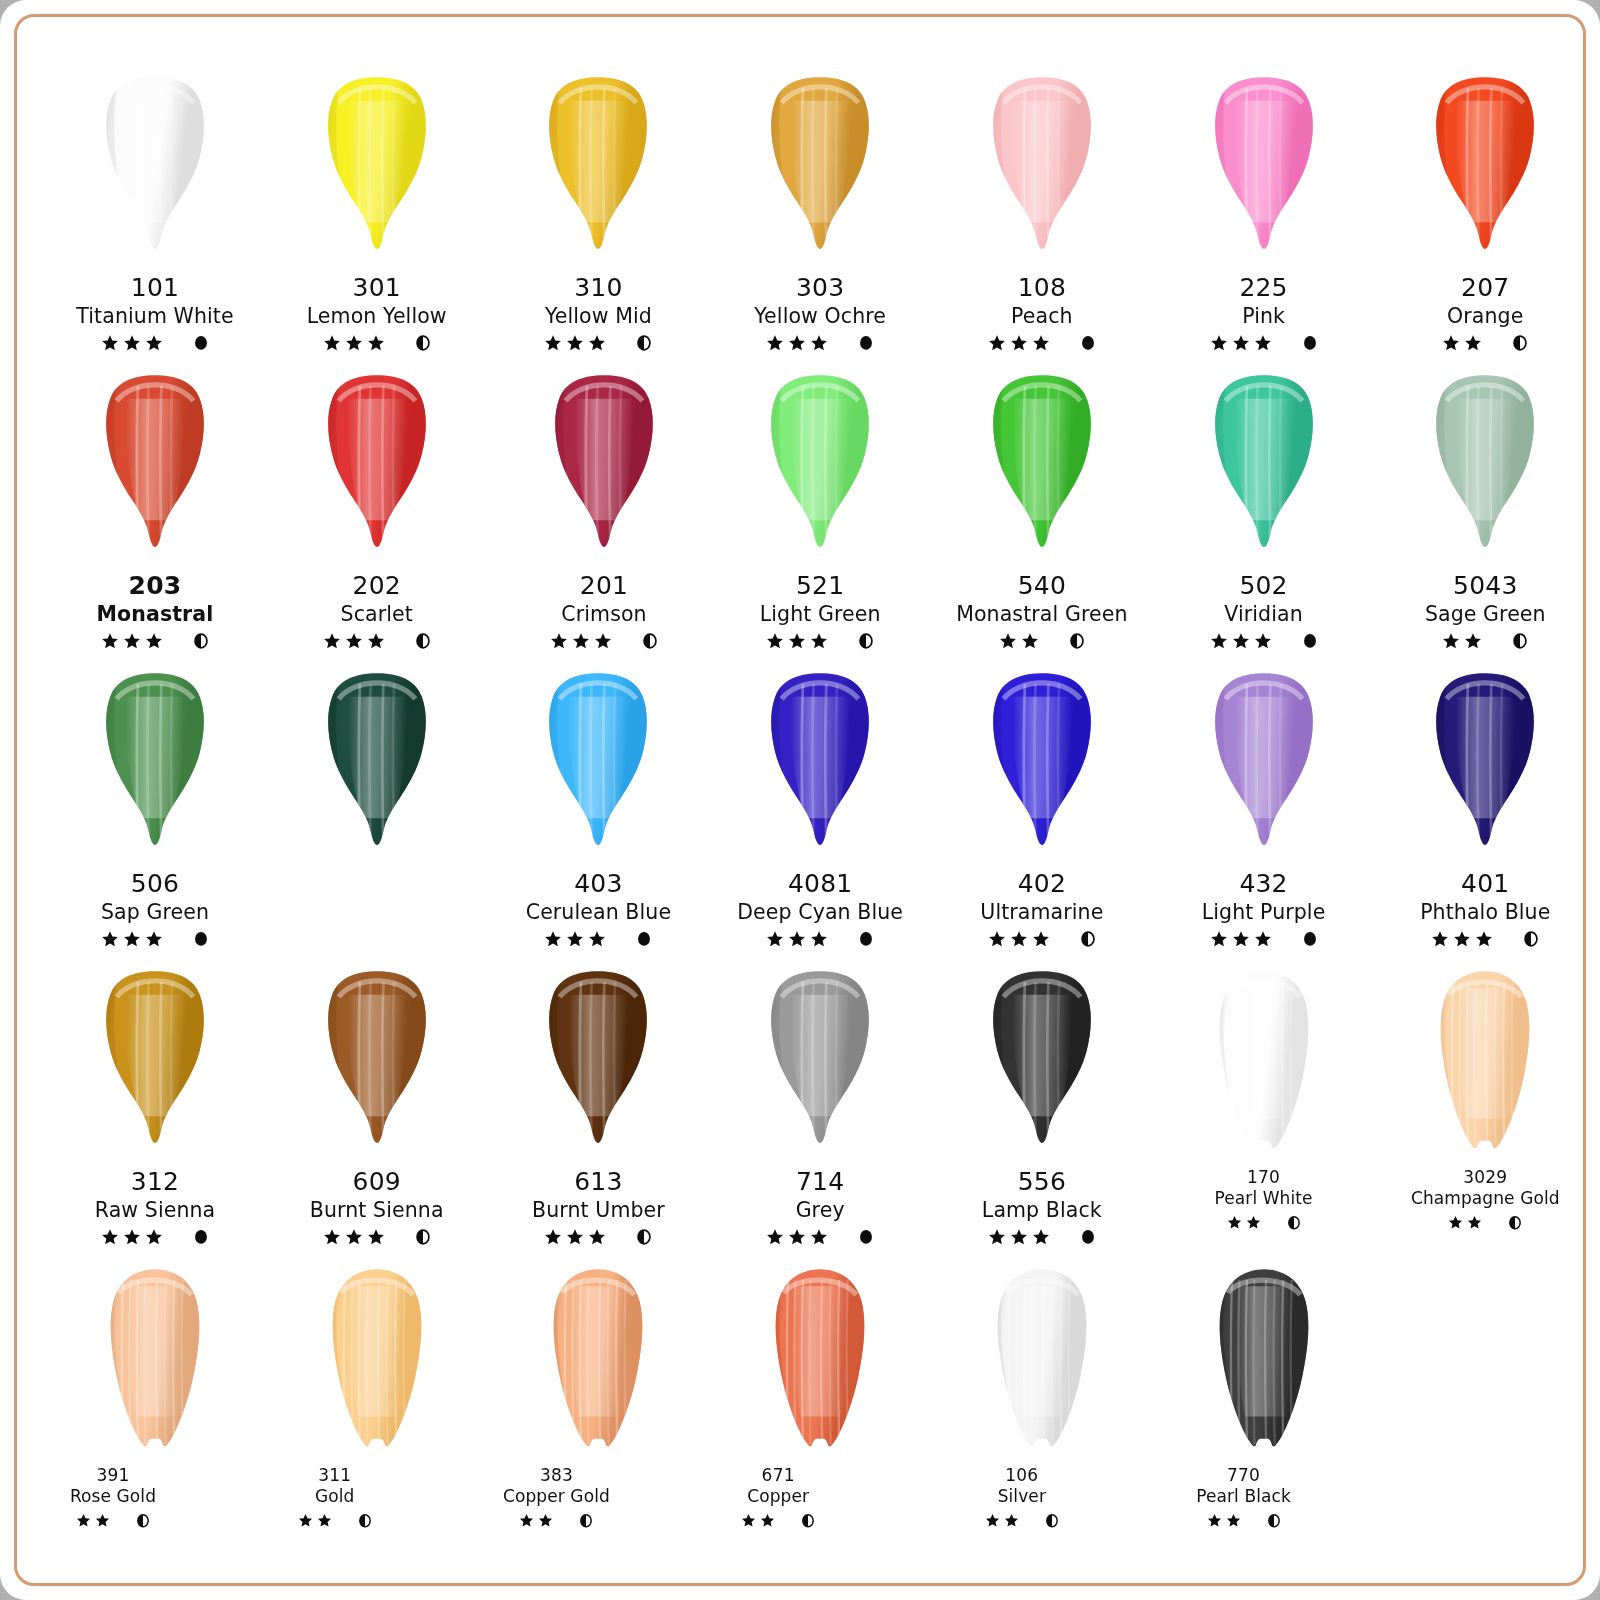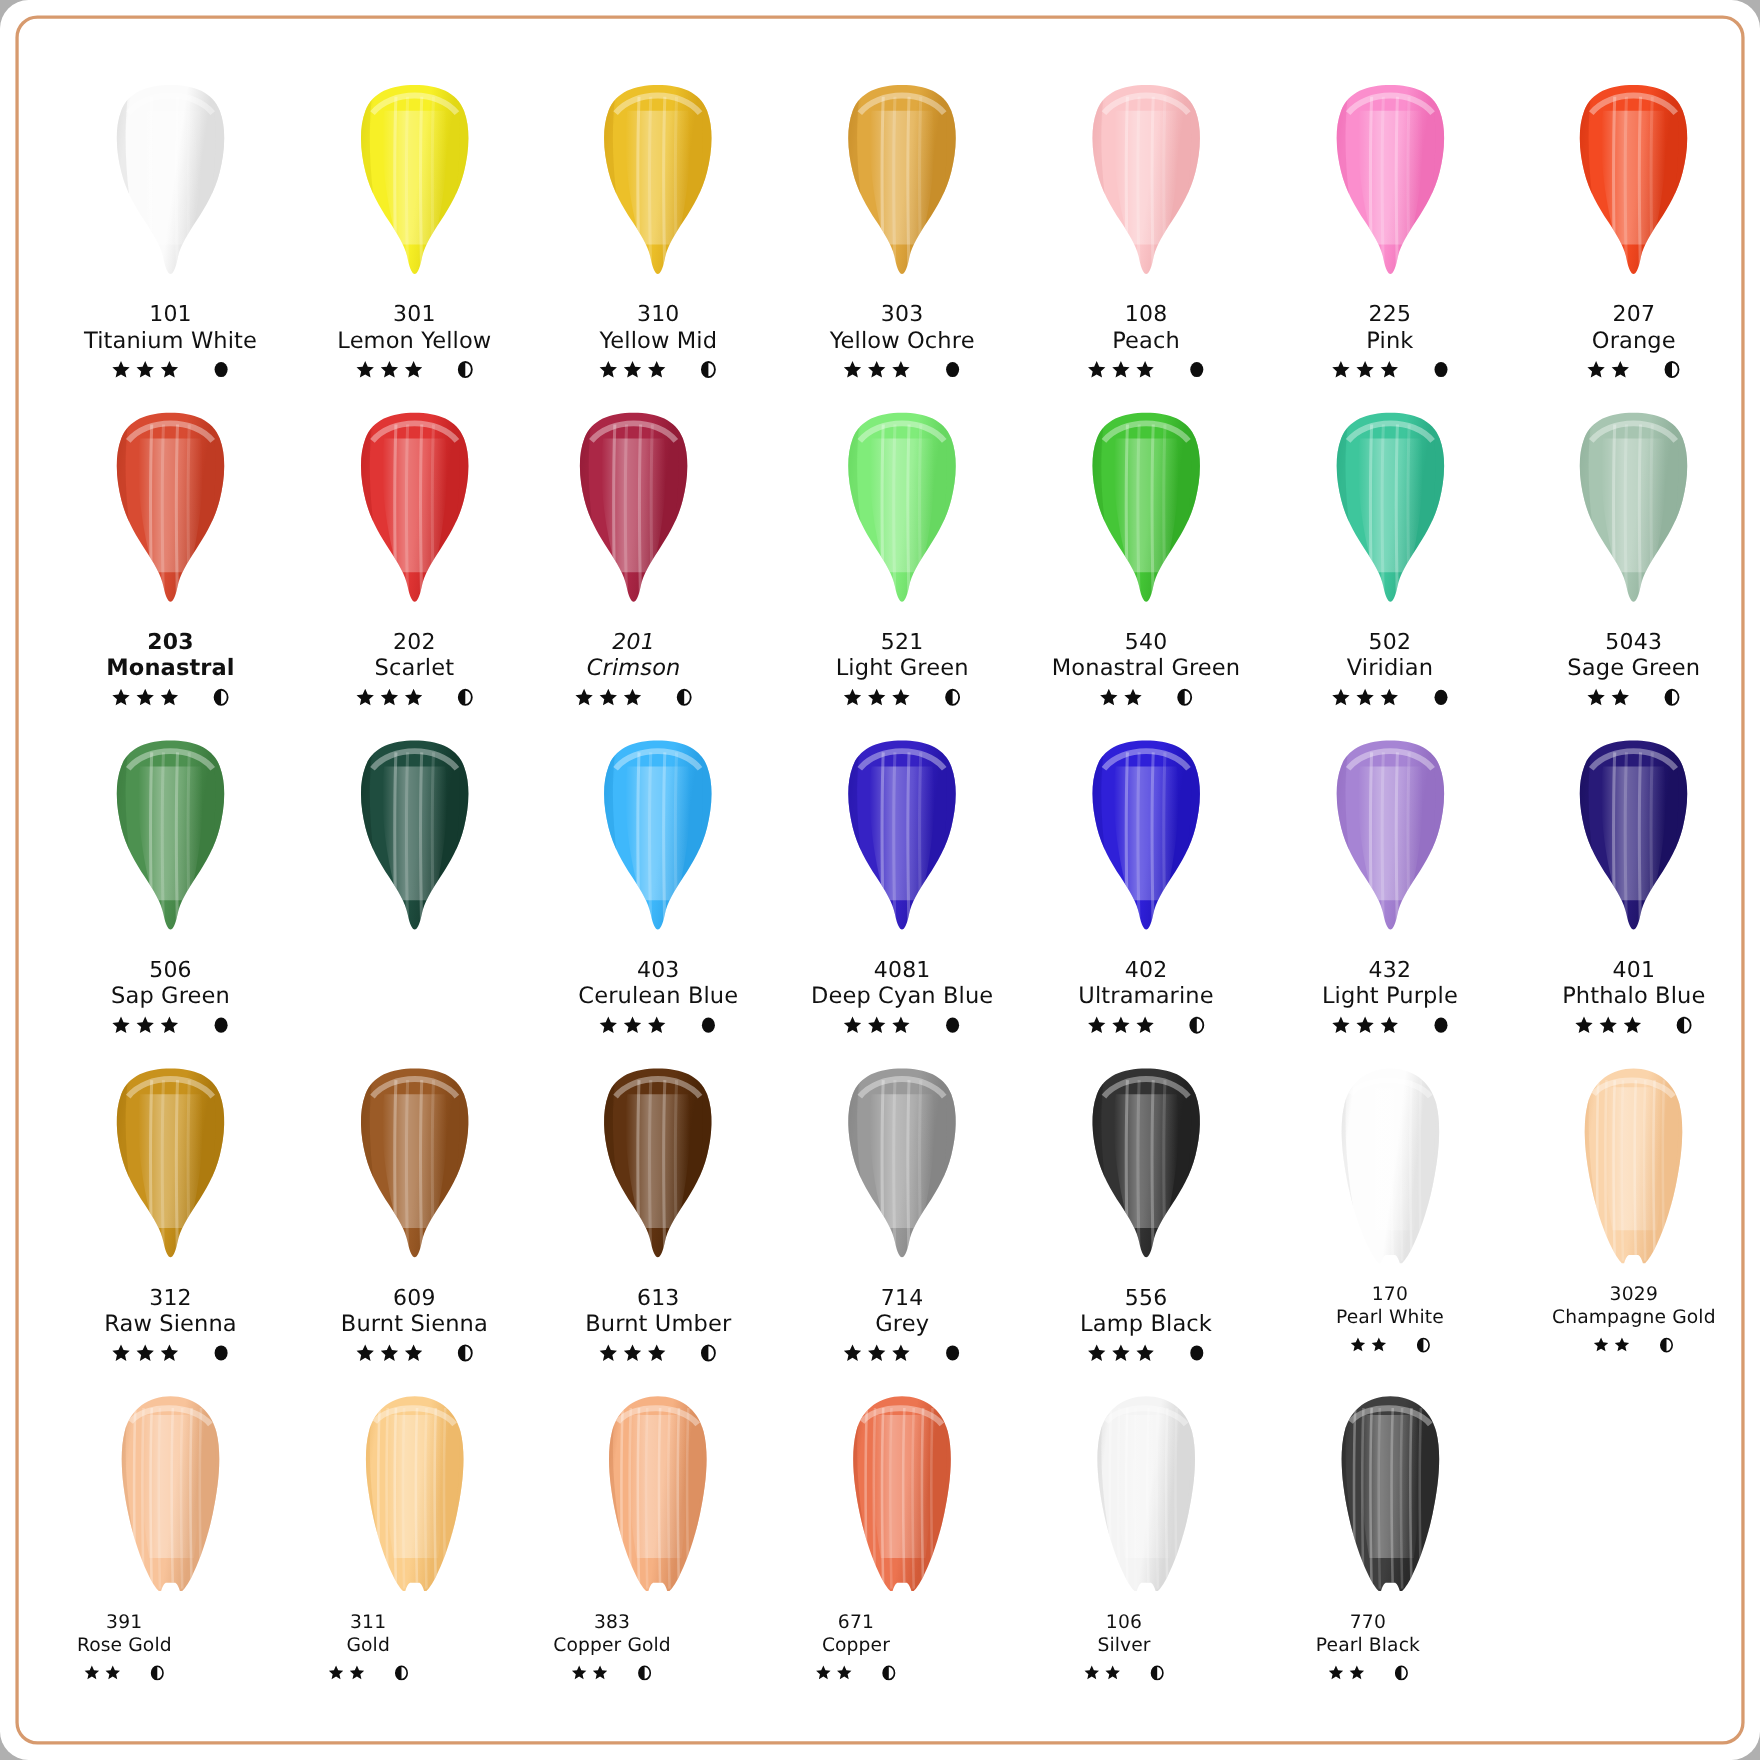--- a/index.html
+++ b/index.html
@@ -60,21 +60,21 @@
 
   
   .caption {
     position: absolute;
     left: 0; right: 0;
     top: 206px;
     text-align: center;
     color: #111111;
     line-height: 1.22;
   }
-  .code  { font-size: 20px; letter-spacing: .2px; }
+  .code  { font-size: 25px; letter-spacing: .2px; }
   .pname { font-size: 20.5px; letter-spacing: .1px; white-space: nowrap; }
 
   .row.metallic .code,
   .row.metallic .pname { font-size: 17px; }
   .cell.small .code,
   .cell.small .pname { font-size: 17px; }
 
   .marks {
     margin-top: 3px;
     display: flex;
@@ -656,21 +656,21 @@
                 </div>
                 <div class="opacity-mark">
                   <svg width="16" height="17.92" viewBox="0 0 20 22">
                     <ellipse cx="10" cy="11" rx="7.4" ry="8.6" fill="none" stroke="#0d0d0d" stroke-width="2.1"></ellipse>
                     <path d="M10,2.4 A7.4,8.6 0 0,0 10,19.6 Z" fill="#0d0d0d"></path>
                   </svg>
                 </div>
               </div>
             </div>
           </div>
-          <div class="cell" data-col="2" style="left: 421px; font-style: italic;">
+          <div class="cell" data-col="2" style="left: 449px;">
             <div class="swatch-wrap">
               <div class="blob">
                 <svg viewBox="0 0 100 180" preserveAspectRatio="xMidYMid meet">
                   <defs>
                     <linearGradient id="g1_2" x1="0" y1="0" x2="1" y2="0.25">
                       <stop offset="0%" stop-color="#931b37"></stop>
                       <stop offset="14%" stop-color="#ab2746"></stop>
                       <stop offset="40%" stop-color="#ab2746"></stop>
                       <stop offset="62%" stop-color="#ab2746"></stop>
                       <stop offset="84%" stop-color="#931b37"></stop>

